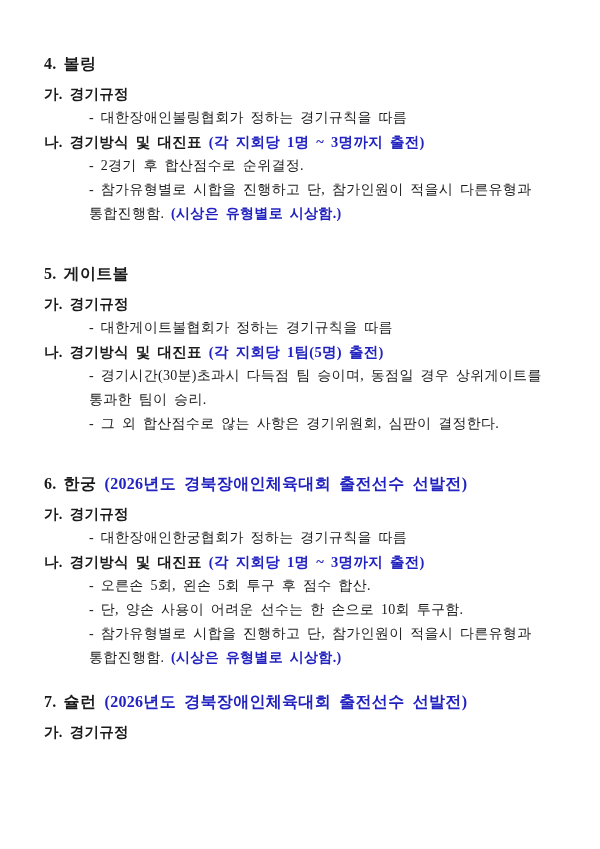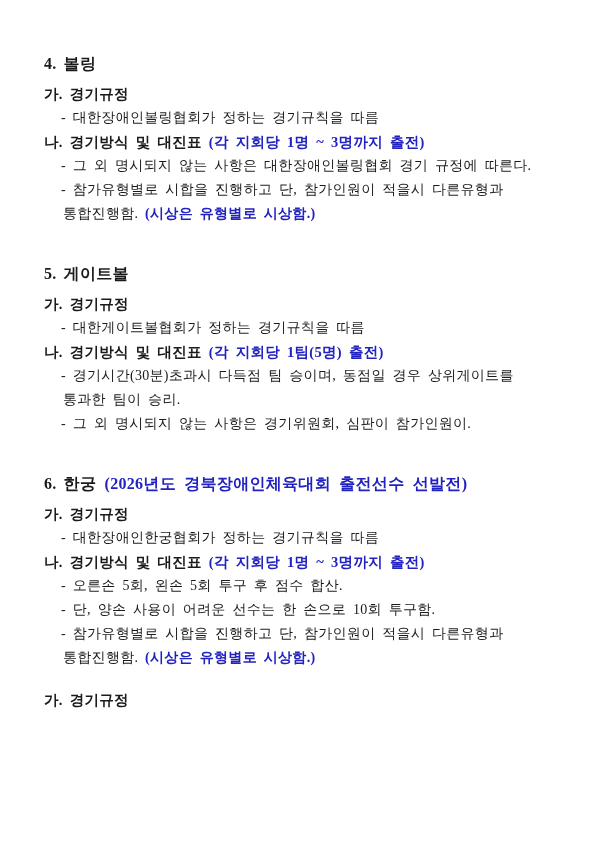--- a/index.html
+++ b/index.html
@@ -50,59 +50,60 @@
     letter-spacing: 0.3px;
     word-spacing: 3px;
     white-space: nowrap;
   }
   .line.sub {
     font-weight: bold;
     font-size: 14.5px;
     margin-left: 0;
   }
   .line.dash {
-    margin-left: 17px;
+    margin-left: 45px;
   }
   .line.cont {
-    margin-left: 19px;
+    margin-left: 45px;
   }
   .hl {
     color: var(--accent);
     font-weight: bold;
     text-align: right;
   }
 </style>
 </head>
 <body>
 
 <div class="page">
     <div class="section">
       <div class="sec-title"><span class="sec-num">4.</span><span>볼링</span></div>
       <div class="line sub"><span>가. 경기규정</span></div>
       <div class="line dash"><span>- 대한장애인볼링협회가 정하는 경기규칙을 따름</span></div>
       <div class="line sub"><span>나. 경기방식 및 대진표 </span><span class="hl">(각 지회당 1명 ~ 3명까지 출전)</span></div>
-      <div class="line dash"><span>- 그 외 명시되지 않는 사항은 대한장애인볼링협회 경기 규정에 따른다.</span></div>
+      <div class="line dash"><span>- 2경기 후 합산점수로 순위결정.</span></div>
       <div class="line dash"><span>- 참가유형별로 시합을 진행하고 단, 참가인원이 적을시 다른유형과</span></div>
       <div class="line cont"><span>통합진행함. </span><span class="hl">(시상은 유형별로 시상함.)</span></div>
     </div>
     <div class="section">
       <div class="sec-title"><span class="sec-num">5.</span><span>게이트볼</span></div>
       <div class="line sub"><span>가. 경기규정</span></div>
       <div class="line dash"><span>- 대한게이트볼협회가 정하는 경기규칙을 따름</span></div>
       <div class="line sub"><span>나. 경기방식 및 대진표 </span><span class="hl">(각 지회당 1팀(5명) 출전)</span></div>
       <div class="line dash"><span>- 경기시간(30분)초과시 다득점 팀 승이며, 동점일 경우 상위게이트를</span></div>
       <div class="line cont"><span>통과한 팀이 승리.</span></div>
-      <div class="line dash"><span>- 그 외 명시되지 않는 사항은 경기위원회, 심판이 참가인원이.</span></div>
+      <div class="line dash"><span>- 그 외 합산점수로 않는 사항은 경기위원회, 심판이 결정한다.</span></div>
     </div>
     <div class="section">
       <div class="sec-title"><span class="sec-num">6.</span><span>한궁 </span><span class="hl">(2026년도 경북장애인체육대회 출전선수 선발전)</span></div>
       <div class="line sub"><span>가. 경기규정</span></div>
       <div class="line dash"><span>- 대한장애인한궁협회가 정하는 경기규칙을 따름</span></div>
       <div class="line sub"><span>나. 경기방식 및 대진표 </span><span class="hl">(각 지회당 1명 ~ 3명까지 출전)</span></div>
       <div class="line dash"><span>- 오른손 5회, 왼손 5회 투구 후 점수 합산.</span></div>
       <div class="line dash"><span>- 단, 양손 사용이 어려운 선수는 한 손으로 10회 투구함.</span></div>
       <div class="line dash"><span>- 참가유형별로 시합을 진행하고 단, 참가인원이 적을시 다른유형과</span></div>
       <div class="line cont"><span>통합진행함. </span><span class="hl">(시상은 유형별로 시상함.)</span></div>
     </div>
     <div class="section">
+      <div class="sec-title"><span class="sec-num">7.</span><span>슐런 </span><span class="hl">(2026년도 경북장애인체육대회 출전선수 선발전)</span></div>
       <div class="line sub"><span>가. 경기규정</span></div>
     </div>
   </div>
 
 </body></html>

